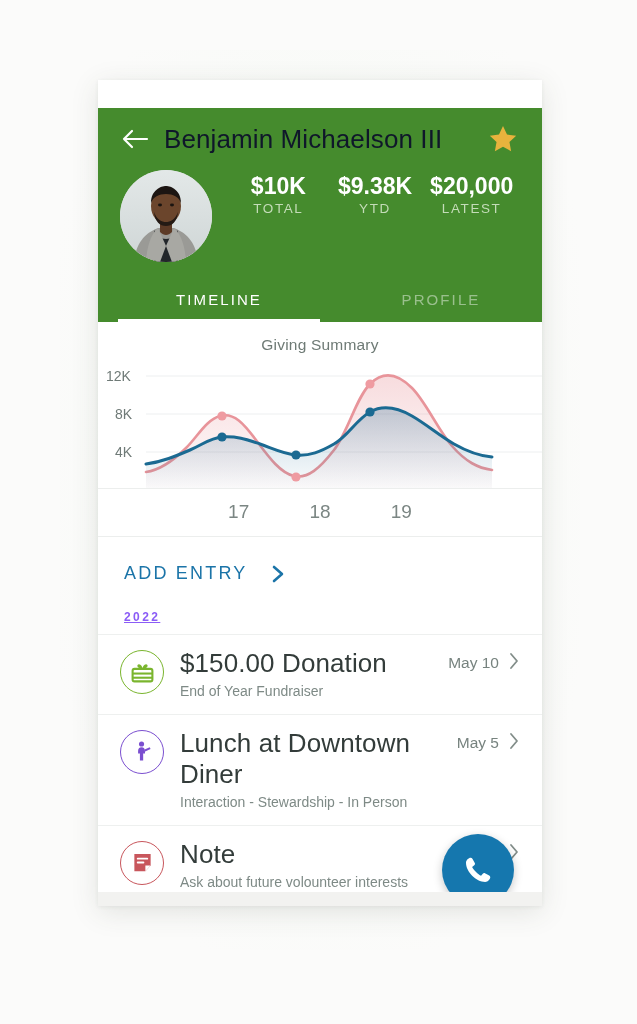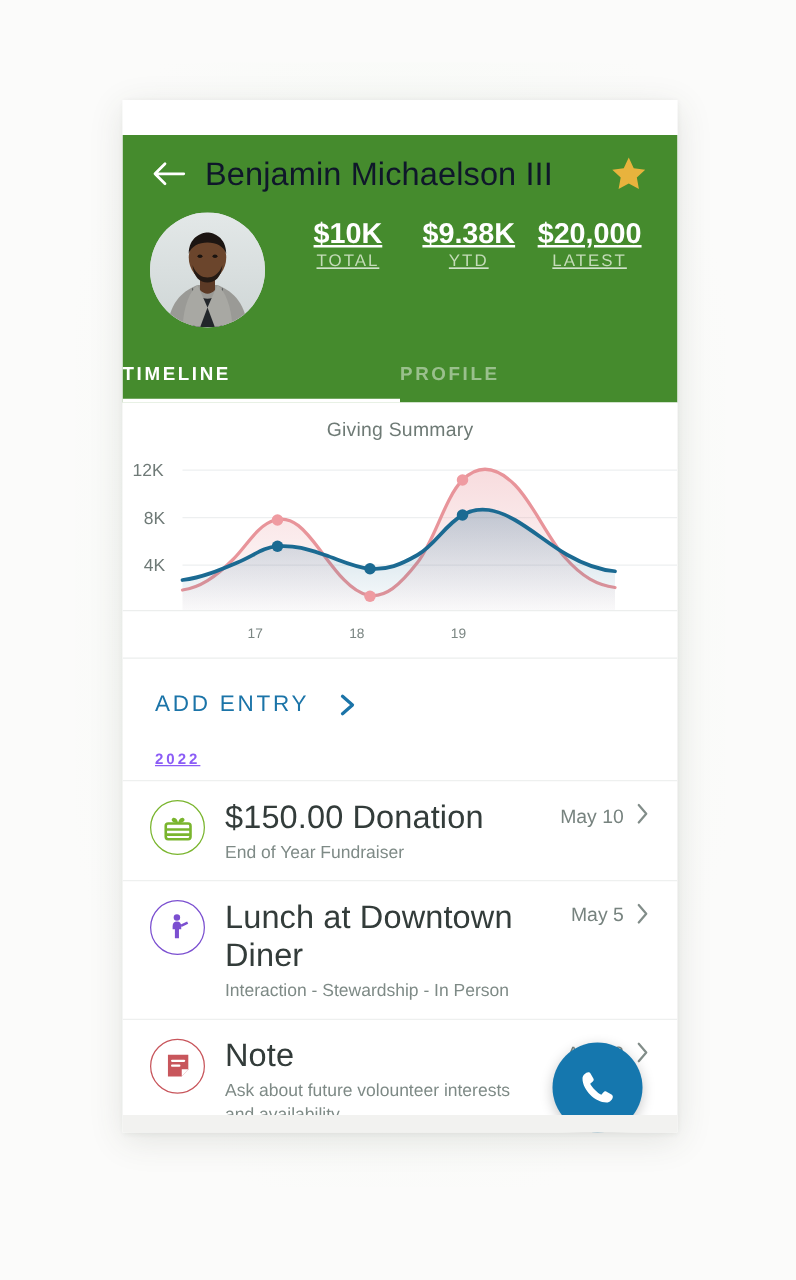--- a/index.html
+++ b/index.html
@@ -95,21 +95,20 @@
     overflow: hidden;
     background: #d9dfe0;
     position: relative;
   }
   .avatar svg { display: block; width: 100%; height: 100%; }
 
   .stats-wrap {
     flex: 1;
     margin-left: 18px;
     padding-top: 4px;
-    text-decoration: underline;
   }
 
   .stats {
     display: flex;
     justify-content: space-between;
     align-items: flex-start;
   }
   .stat {
     text-align: center;
     flex: 1;
@@ -161,27 +160,29 @@
     letter-spacing: 0.2px;
   }
 
   
   .tabs {
     display: flex;
     margin-top: 14px;
   }
   .tab {
     flex: 1;
+    text-align: center;
     padding: 9px 0 11px 0;
     font-size: 15px;
-    font-weight: 700;
+    font-weight: 400;
     letter-spacing: 2.1px;
     cursor: pointer;
     color: rgba(255,255,255,0.46);
     border-bottom: 3px solid transparent;
+    margin-left: 20px;
   }
   .tab.active {
     color: #ffffff;
     border-bottom-color: #ffffff;
   }
 
   
   .chart-card {
     background: #ffffff;
     padding: 14px 0 0 0;
@@ -202,21 +203,22 @@
   .chart-area svg { display: block; }
 
   .xaxis {
     border-top: 1px solid #eceeed;
     border-bottom: 1px solid #eceeed;
     display: flex;
     padding: 12px 0 13px 0;
   }
   .xtick {
     flex: 1;
-    font-size: 11px;
+    text-align: center;
+    font-size: 19px;
     color: #7b8683;
   }
   .xtick-spacer { flex: 0 0 100px; }
 
   
   .add-entry-row {
     padding: 26px 26px 22px 26px;
     display: flex;
     align-items: center;
     cursor: pointer;

